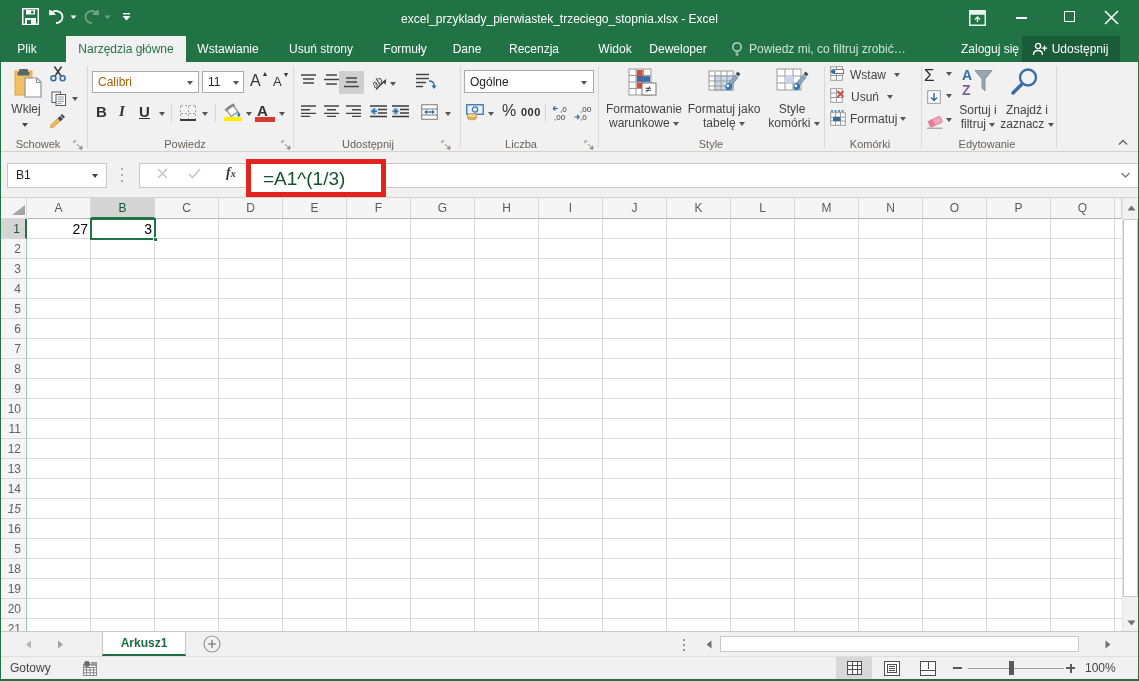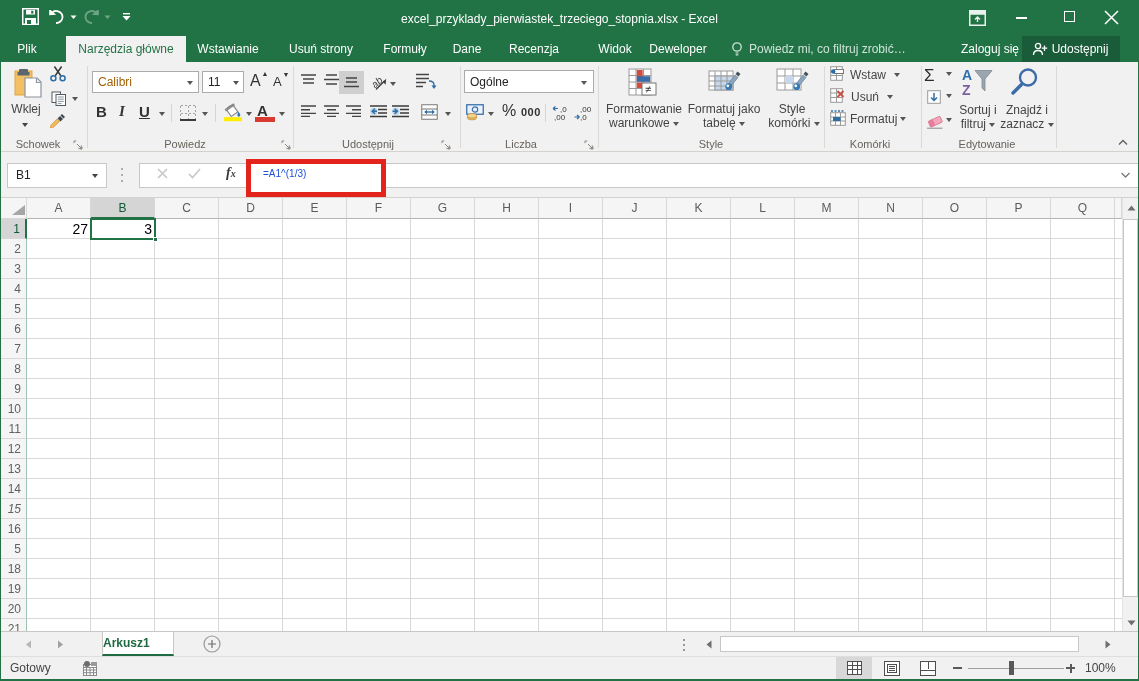--- a/index.html
+++ b/index.html
@@ -405,21 +405,21 @@
     <div class="abs" style="left:121px;top:28px;width:2px;height:2px;background:#b0ada9;"></div>
 
     <svg class="abs" style="left:157px;top:16px;" width="11" height="11" viewBox="0 0 11 11">
         <path d="M1 1 L10 10 M10 1 L1 10" stroke="#c9c6c4" stroke-width="1.6" fill="none"></path>
       </svg>
     <svg class="abs" style="left:188px;top:16px;" width="13" height="11" viewBox="0 0 13 11">
         <path d="M1 6 L4.5 9.5 L12 1" stroke="#c9c6c4" stroke-width="1.6" fill="none"></path>
       </svg>
     <div class="abs" style="left:226px;top:13px;font-size:14px;font-style:italic;font-family:'Liberation Serif',serif;color:#3a3a3a;font-weight:bold;">f<span style="font-size:10px;">x</span></div>
     <div class="abs" id="redbox"></div>
-    <div class="abs" style="left:263px;top:16px;font-size:10px;color:#1d4ed8;z-index:6;">=A1^(1/3)</div>
+    <div class="abs" style="left:263px;top:16px;font-size:19px;color:#14532d;z-index:6;">=A1^(1/3)</div>
 
     <svg class="abs" style="left:1121px;top:20px;" width="9" height="6" viewBox="0 0 9 6">
         <path d="M0.5 1 L4.5 5 L8.5 1" fill="none" stroke="#7a7a7a" stroke-width="1.3"></path>
       </svg>
   </div>
 
   <div class="abs" id="grid">
     <div class="abs" style="left:0;top:0;width:27px;height:21px;background:#f5f5f5;border-right:1px solid #d8d8d8;border-bottom:1px solid #d8d8d8;"></div>
     <div class="abs" style="left:12px;top:7px;width:0;height:0;border-left:13px solid transparent;border-bottom:10px solid #a6a6a6;"></div>
     <div class="colhead" style="left:27px;width:64px;">A</div>
@@ -519,21 +519,21 @@
 
   <div class="abs" id="sheetbar">
 
     <svg class="abs" style="left:25px;top:8px;" width="7" height="9" viewBox="0 0 7 9">
         <path d="M6 0.5 L1 4.5 L6 8.5 Z" fill="#b8b5b2"></path>
       </svg>
     <svg class="abs" style="left:57px;top:8px;" width="7" height="9" viewBox="0 0 7 9">
         <path d="M1 0.5 L6 4.5 L1 8.5 Z" fill="#a3a09d"></path>
       </svg>
 
-    <div class="abs" style="left:102px;top:0;width:72px;height:24px;background:#fff;border-left:1px solid #c9c6c4;border-right:1px solid #c9c6c4;border-bottom:2px solid #1e6b41;color:#1e6b41;font-weight:bold;font-size:12px;line-height:23px;">Arkusz1</div>
+    <div class="abs" style="left:102px;top:0;width:84px;height:24px;background:#fff;border-left:1px solid #c9c6c4;border-right:1px solid #c9c6c4;border-bottom:2px solid #1e6b41;color:#1e6b41;font-weight:bold;font-size:12px;text-align:center;line-height:23px;">Arkusz1</div>
 
     <svg class="abs" style="left:203px;top:3px;" width="18" height="18" viewBox="0 0 18 18">
         <circle cx="9" cy="9" r="8" fill="none" stroke="#9b9894" stroke-width="1.2"></circle>
         <path d="M9 5 V13 M5 9 H13" stroke="#6e6b68" stroke-width="1.2"></path>
       </svg>
 
     <div class="abs" style="left:683px;top:7px;width:2px;height:2px;background:#9b9894;"></div>
     <div class="abs" style="left:683px;top:12px;width:2px;height:2px;background:#9b9894;"></div>
     <div class="abs" style="left:683px;top:17px;width:2px;height:2px;background:#9b9894;"></div>
 

